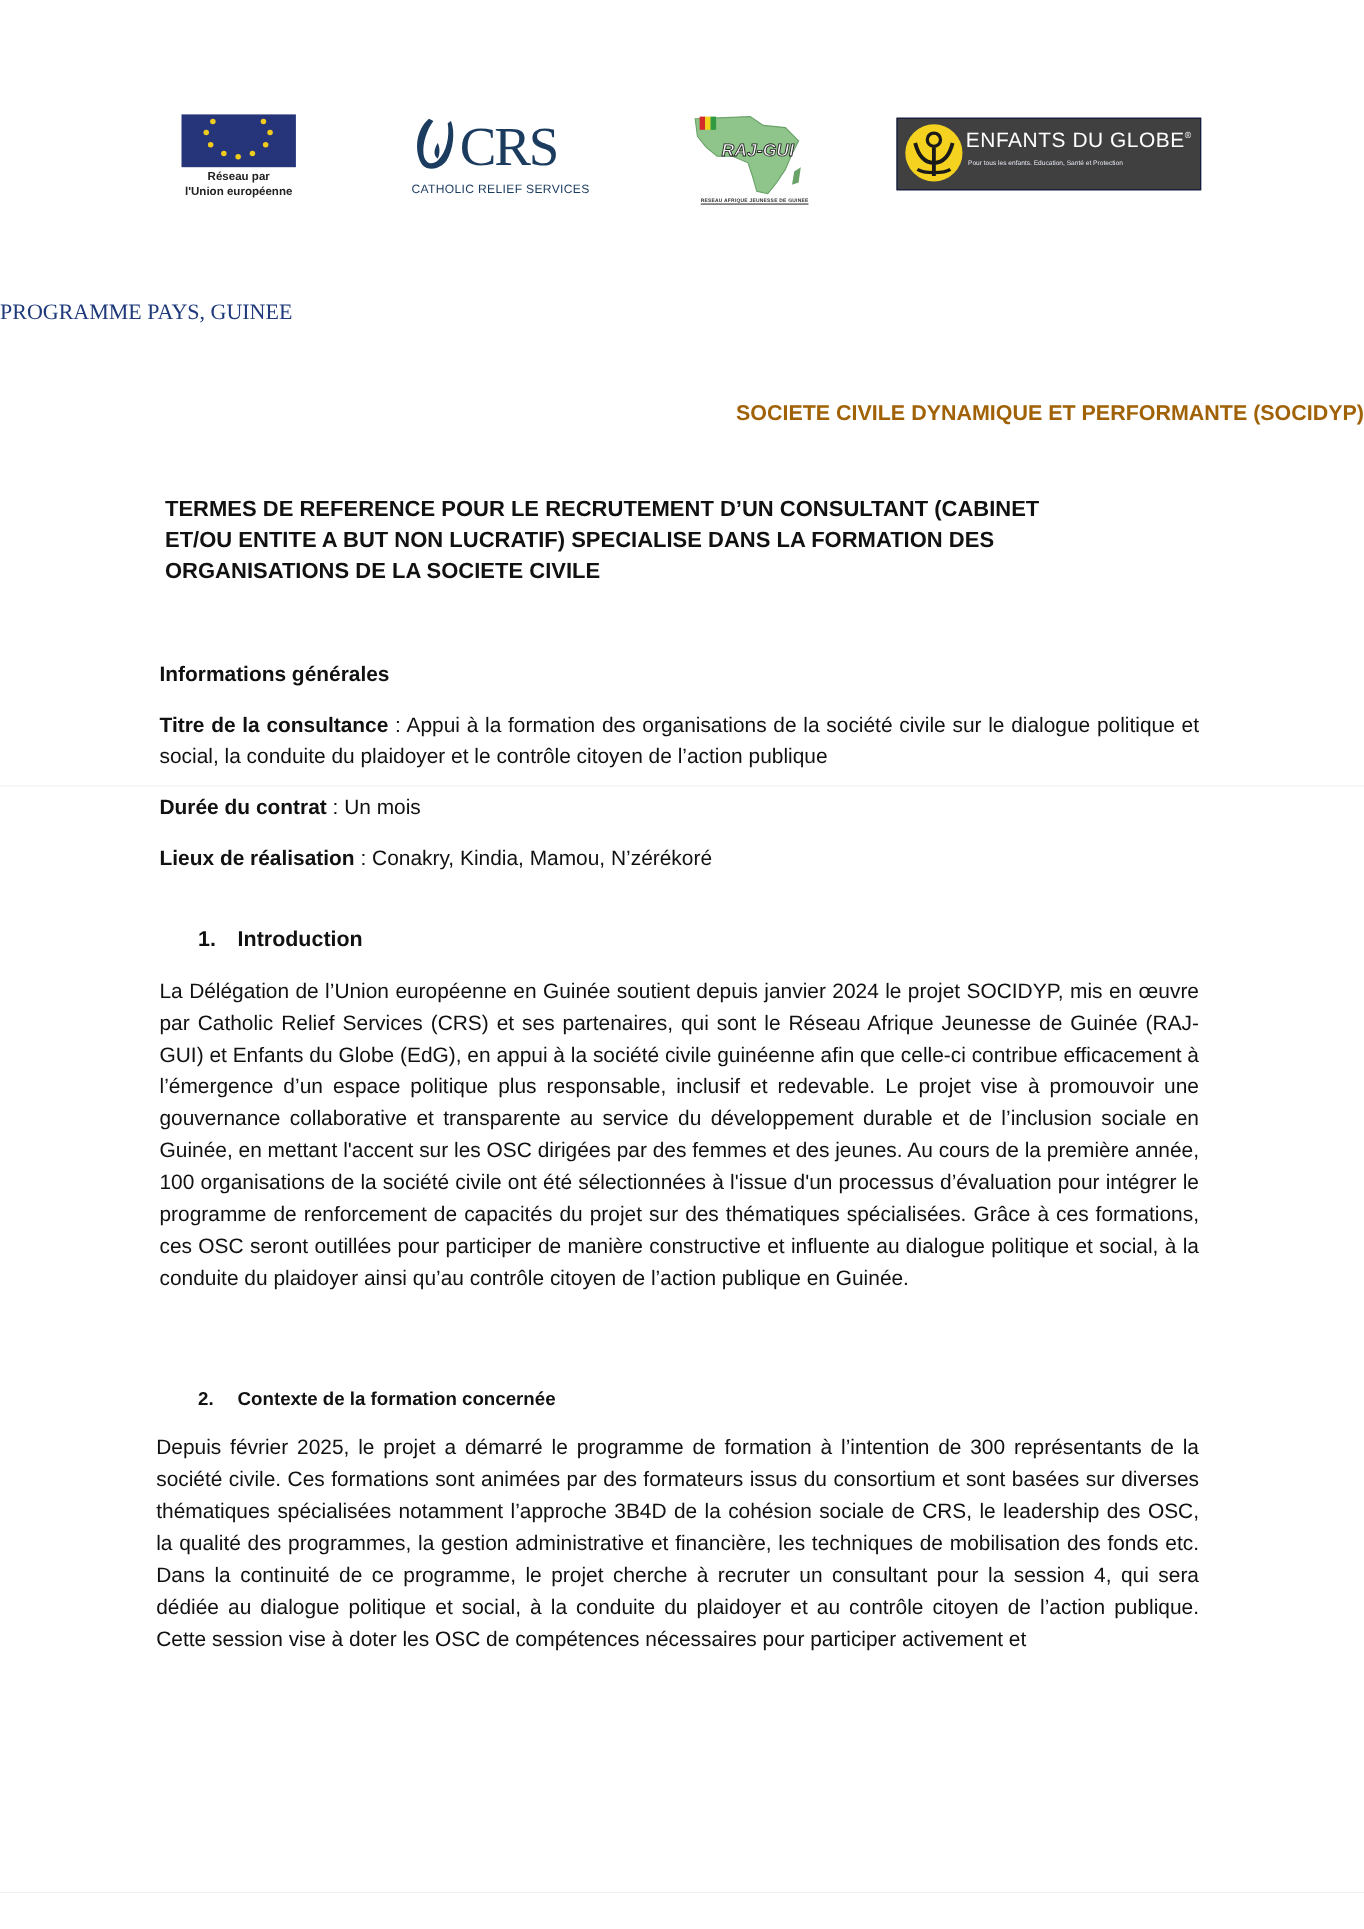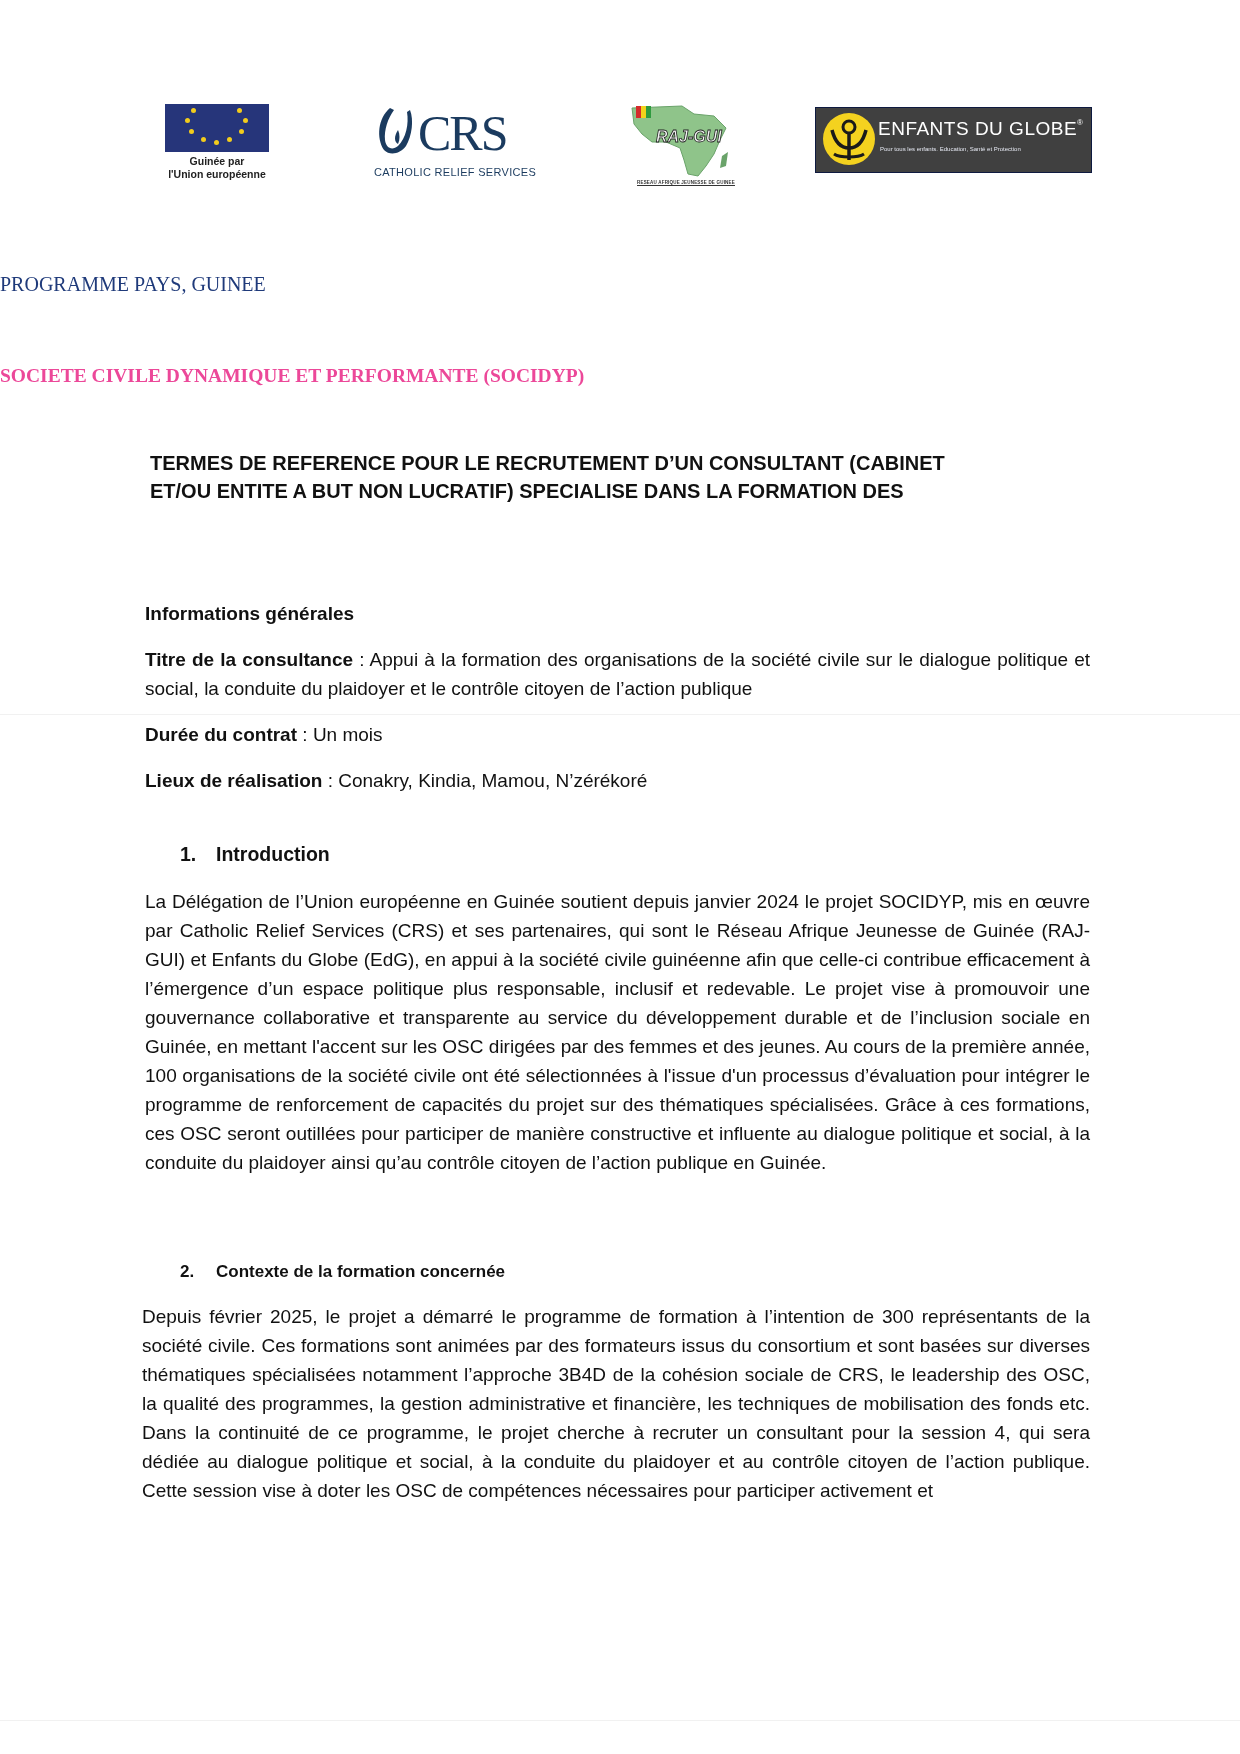--- a/index.html
+++ b/index.html
@@ -21,21 +21,21 @@
   .raj-caption { position: absolute; left: 0; top: 78px; width: 128px; font-size: 4.5px; font-weight: bold; text-decoration: underline; color: #333; text-align: center; letter-spacing: 0.2px; white-space: nowrap; }
 
   .edg { position: absolute; left: 815px; top: 7px; width: 275px; height: 64px; background: #404040; border: 1px solid #0e1a40; }
   .edg-icon { position: absolute; left: 6px; top: 4px; width: 54px; height: 54px; }
   .edg-title { position: absolute; left: 62px; top: 10px; font-size: 19px; color: #ffffff; letter-spacing: 0.5px; white-space: nowrap; }
   .edg-reg { font-size: 8px; vertical-align: top; }
   .edg-sub { position: absolute; left: 64px; top: 38px; font-size: 6px; color: #e5e8f2; white-space: nowrap; }
 
   
   .prog { position: absolute; top: 273px; left: 0; width: 1240px; text-align: left; font-family: "Liberation Serif", serif; font-size: 20px; color: #1f3a7a; }
-  .socidyp { position: absolute; top: 365px; left: 0; width: 1240px; text-align: left; font-family: Liberation Serif, serif; font-weight: bold; font-size: 19.5px; color: #ec4899; }
+  .socidyp { position: absolute; top: 365px; left: 0; width: 1240px; text-align: right; font-family: Liberation Sans, sans-serif; font-weight: bold; font-size: 19.5px; color: #a16207; }
   .tdr { position: absolute; top: 449px; left: 150px; width: 940px; text-align: left; font-weight: bold; font-size: 20px; line-height: 28px; color: #111; }
 
   
   .content { position: absolute; left: 145px; width: 945px; font-size: 19px; line-height: 29px; }
   .h-info { top: 599px; font-weight: bold; }
   .kv { margin: 0; }
   .kv b { font-weight: bold; }
   .field-titre { top: 645px; text-align: justify; }
   .field-duree { top: 720px; }
   .field-lieux { top: 766px; }
@@ -57,21 +57,21 @@
       <span class="eu-star" style="left:72px;top:4px"></span>
       <span class="eu-star" style="left:20px;top:14px"></span>
       <span class="eu-star" style="left:78px;top:14px"></span>
       <span class="eu-star" style="left:24px;top:25px"></span>
       <span class="eu-star" style="left:74px;top:25px"></span>
       <span class="eu-star" style="left:36px;top:33px"></span>
       <span class="eu-star" style="left:49px;top:36px"></span>
       <span class="eu-star" style="left:62px;top:33px"></span>
     </div>
     <div class="eu-caption">
-      <div>Guinée par</div>
+      <div>Réseau par</div>
       <div>l'Union européenne</div>
     </div>
   </div>
 
   <div class="crs">
     <svg class="crs-mark" viewBox="0 0 40 52">
       <path d="M14 4 C2 14 0 34 8 46 C14 52 24 50 30 42 C36 32 38 16 34 6 L31 8 C33 20 30 34 22 42 C16 47 10 44 9 36 C8 26 12 14 18 6 Z" fill="#1b3b5f"></path>
       <path d="M22 26 C18 32 18 38 22 40 C24 36 24 30 22 26 Z" fill="#1b3b5f"></path>
     </svg>
     <div class="crs-text">CRS</div>
@@ -101,20 +101,21 @@
     <div class="edg-title"><span>ENFANTS DU GLOBE</span><span class="edg-reg">®</span></div>
     <div class="edg-sub">Pour tous les enfants. Education, Santé et Protection</div>
   </div>
 </div>
 
 <div class="prog">PROGRAMME PAYS, GUINEE</div>
 <div class="socidyp">SOCIETE CIVILE DYNAMIQUE ET PERFORMANTE (SOCIDYP)</div>
 <div class="tdr">
   <div>TERMES DE REFERENCE POUR LE RECRUTEMENT D’UN CONSULTANT (CABINET</div>
   <div>ET/OU ENTITE A BUT NON LUCRATIF) SPECIALISE DANS LA FORMATION DES</div>
+  <div>ORGANISATIONS DE LA SOCIETE CIVILE</div>
 </div>
 
 <div class="content h-info">Informations générales</div>
 
 <div class="content field-titre">
   <p class="kv"><b>Titre de la consultance</b><span> : </span><span>Appui à la formation des organisations de la société civile sur le dialogue politique et social, la conduite du plaidoyer et le contrôle citoyen de l’action publique</span></p>
 </div>
 
 <div class="faint-line" style="top:714px"></div>
 

